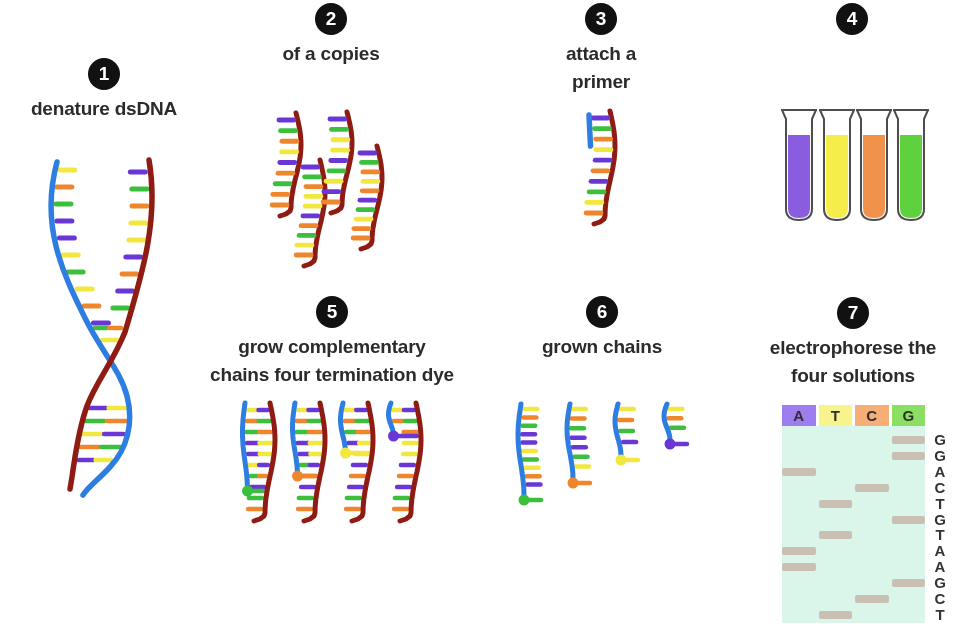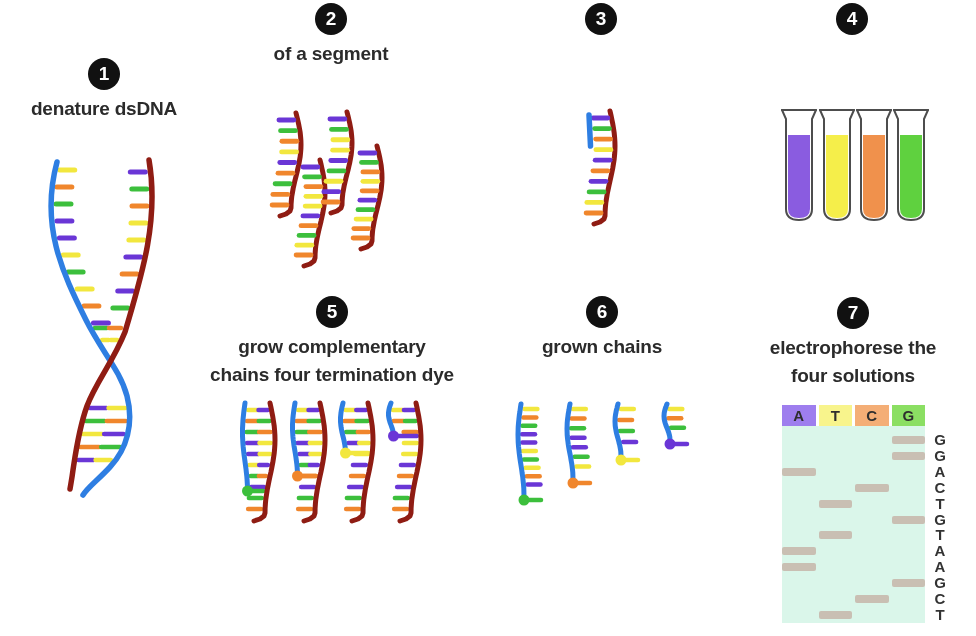--- a/index.html
+++ b/index.html
@@ -263,26 +263,30 @@
   <div class="step-header" style="left:-56px;top:58px;">
     <div class="badge">1</div>
     <div>
       <div>denature dsDNA</div>
     </div>
   </div>
 
   <div class="step-header" style="left:171px;top:3px;">
     <div class="badge">2</div>
     <div>
-        <div>of a segment</div>
+        <div>of a copies</div>
     </div>
   </div>
 
   <div class="step-header" style="left:441px;top:3px;">
     <div class="badge">3</div>
+    <div>
+      <div>attach a</div>
+        <div>primer</div>
+    </div>
   </div>
 
   <div class="step-header" style="left:692px;top:3px;">
     <div class="badge">4</div>
   </div>
 
   <div class="step-header" style="left:172px;top:296px;">
     <div class="badge">5</div>
     <div>
       <div>grow complementary</div>

